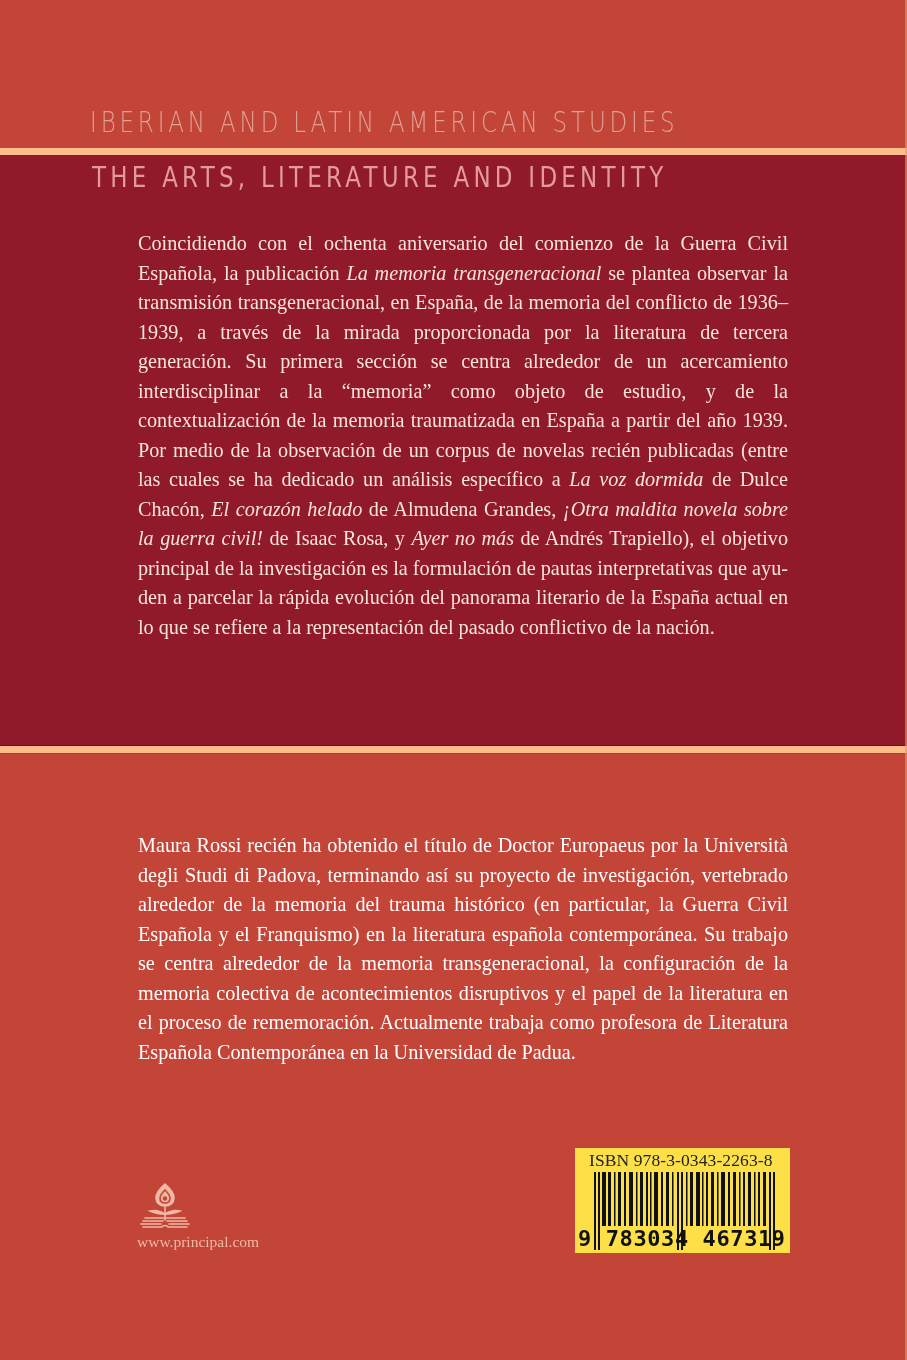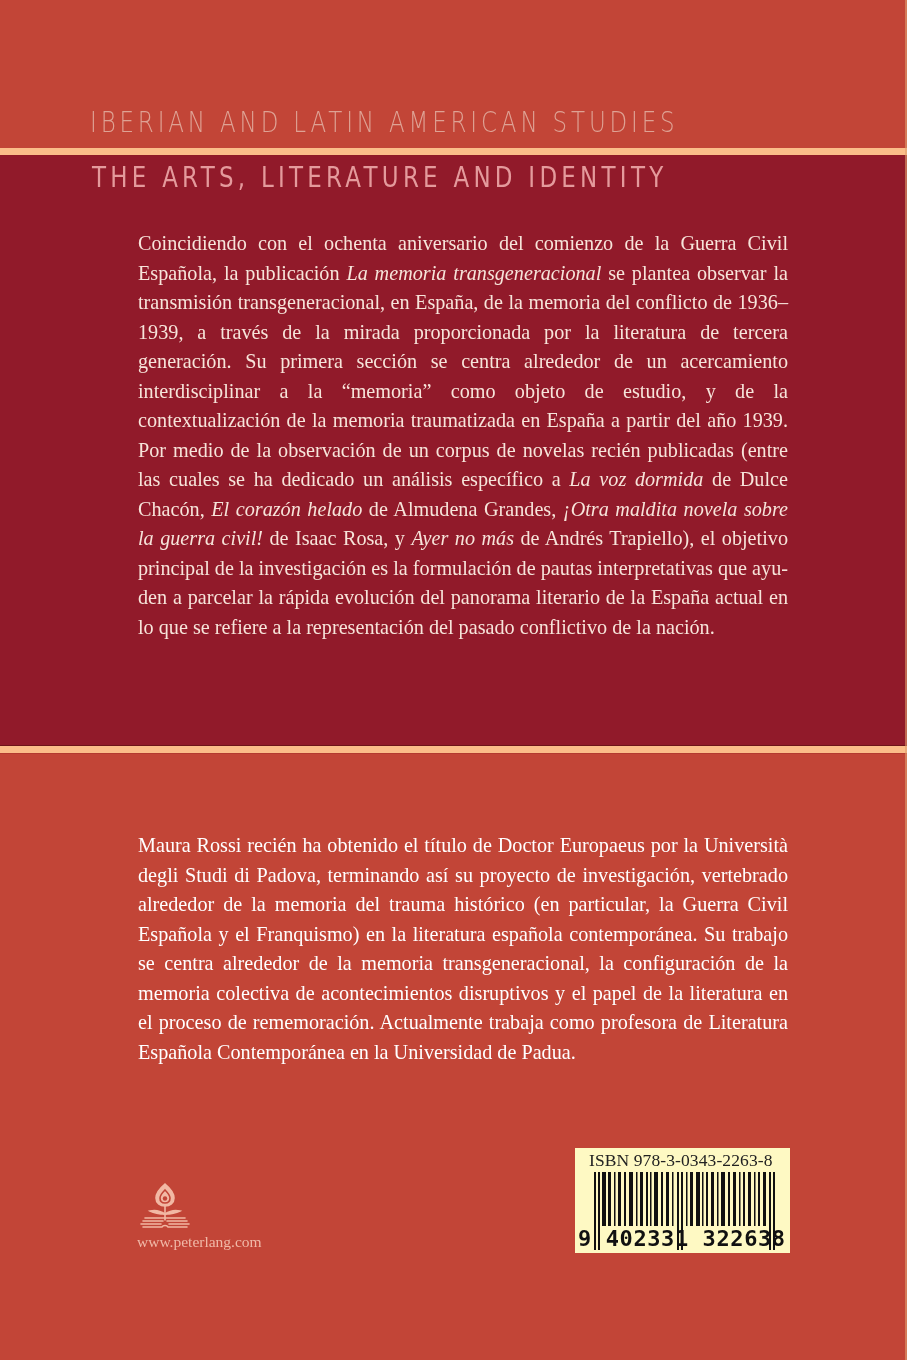--- a/index.html
+++ b/index.html
@@ -39,21 +39,21 @@
     .para i { font-style: italic; font-family: Liberation Serif, serif; }
 
     .logo { position: absolute; left: 139px; top: 1180px; width: 52px; height: 50px; }
     .url {
       position: absolute; left: 137px; top: 1233px;
       font-family: "Liberation Serif", serif; font-size: 15.5px; color: #f0b9a8;
     }
 
     .barcode-box {
       position: absolute; left: 575px; top: 1148px; width: 215px; height: 105px;
-      background: #fef9c3;
+      background: #fde047;
     }
     .isbn-text {
       position: absolute; left: 14px; top: 2px; width: 200px;
       font-family: "Liberation Serif", serif; font-size: 17.5px; color: #222;
       white-space: nowrap; letter-spacing: .1px;
     }
     .bars { position: absolute; left: 5px; top: 24px; width: 205px; height: 78px; }
     .barcode-digits {
       position: absolute; left: 3px; top: 78px; height: 25px;
       font-family: "DejaVu Sans Mono", monospace; font-weight: bold;
@@ -84,21 +84,21 @@
     <circle cx="26" cy="18.5" r="2.2" fill="#c24537" stroke="none"></circle>
     <path d="M26 26 L26 40"></path>
     <path d="M26 34 C20 30 15 30 11 31 C15 33 20 34 26 34 Z" fill="#f2b8a4"></path>
     <path d="M26 34 C32 30 37 30 41 31 C37 33 32 34 26 34 Z" fill="#f2b8a4"></path>
     <path d="M6 38 L26 38 L46 38"></path>
     <path d="M4 41 L24 41 M28 41 L48 41"></path>
     <path d="M2 44 L22 44 M30 44 L50 44"></path>
     <path d="M4 47 L23 47 C24 45 28 45 29 47 L48 47"></path>
   </g>
 </svg>
-<div class="url">www.peterlang.com</div>
+<div class="url">www.principal.com</div>
 
 <div class="barcode-box">
   <div class="isbn-text">ISBN 978-3-0343-2263-8</div>
   <svg class="bars" viewBox="0 0 205 78" preserveAspectRatio="none">
     <g fill="#111">
       <rect x="14" y="0" width="2" height="78"></rect>
         <rect x="18" y="0" width="2" height="78"></rect>
       <rect x="22" y="0" width="4" height="54"></rect>
         <rect x="28" y="0" width="3" height="54"></rect>
       <rect x="34" y="0" width="1.5" height="54"></rect>
@@ -128,14 +128,14 @@
       <rect x="159" y="0" width="1.5" height="54"></rect>
         <rect x="163" y="0" width="2" height="54"></rect>
       <rect x="168" y="0" width="3" height="54"></rect>
         <rect x="174" y="0" width="1.5" height="54"></rect>
       <rect x="178" y="0" width="2" height="54"></rect>
         <rect x="183" y="0" width="3" height="54"></rect>
       <rect x="189" y="0" width="2" height="78"></rect>
         <rect x="193" y="0" width="2" height="78"></rect>
     </g>
   </svg>
-  <div class="barcode-digits">9 402331 322638</div>
+  <div class="barcode-digits">9 783034 467319</div>
 </div>
 
 </body></html>

